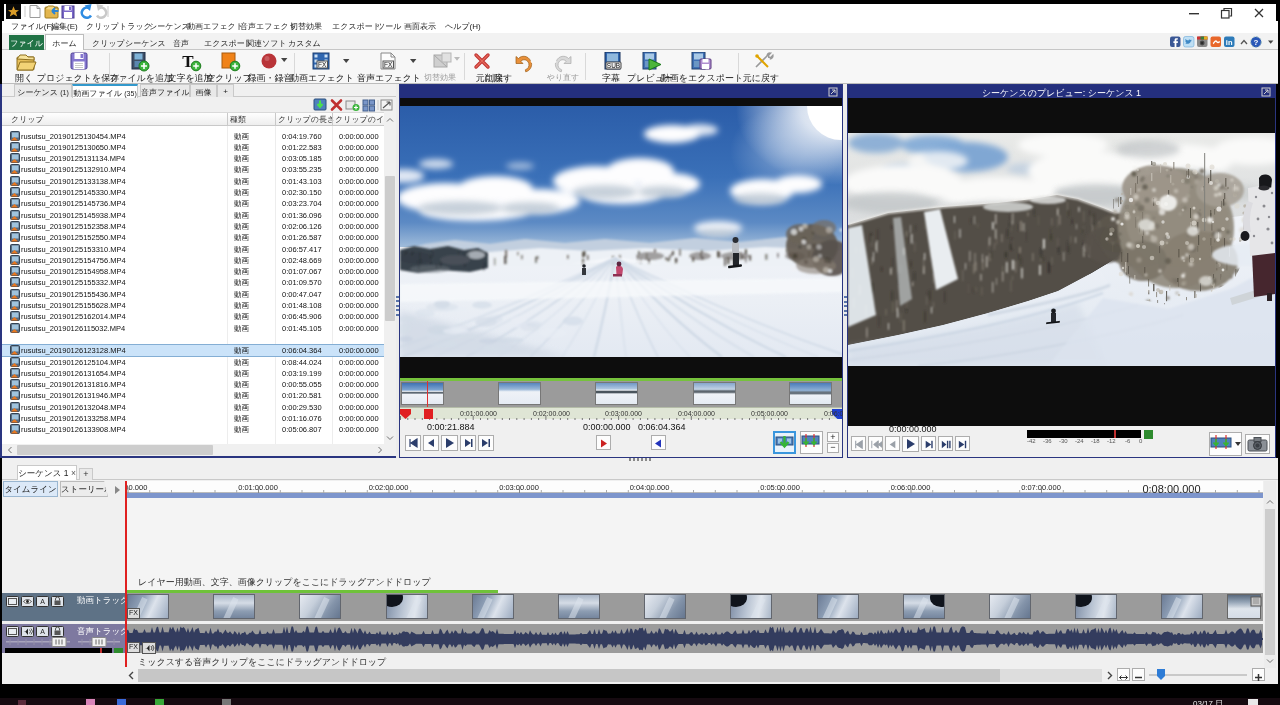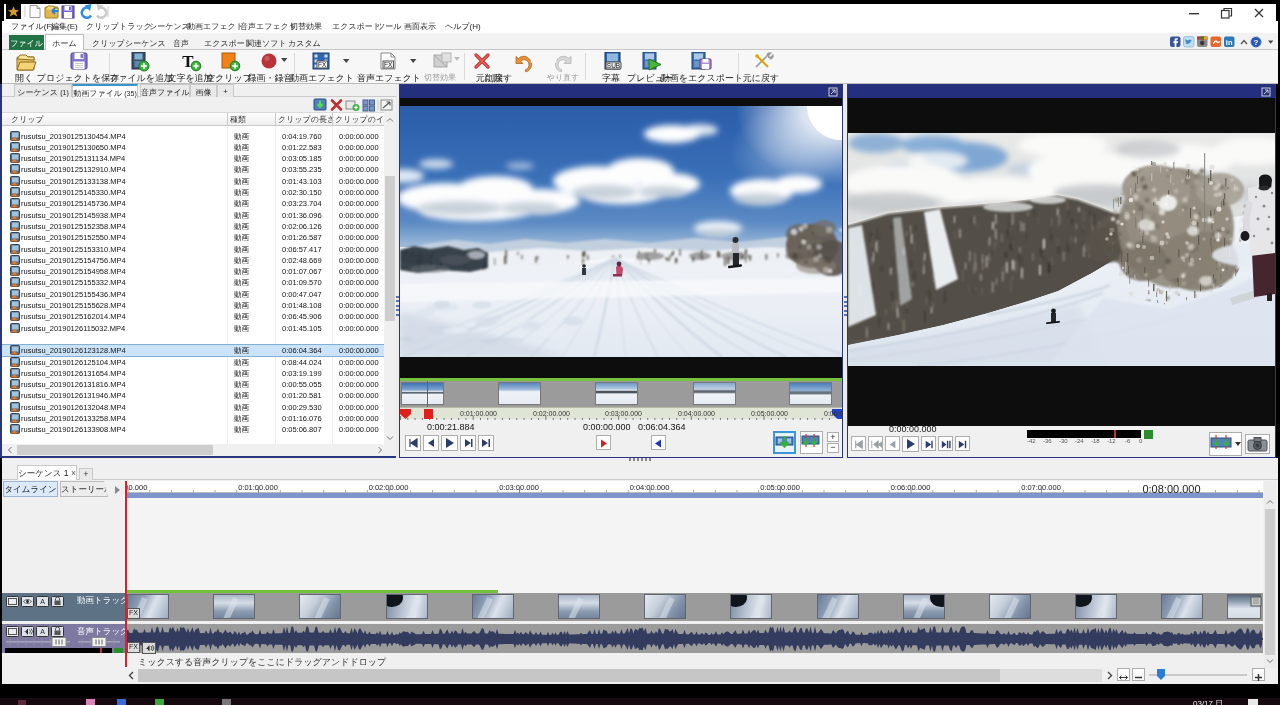--- a/index.html
+++ b/index.html
@@ -976,20 +976,21 @@
           <div style="font-size:9px;text-align:center;line-height:8px;color:#222">+</div>
         </div>
         <div class="ab btn" style="left:427px;top:24px;width:12px;height:10px">
           <div style="font-size:9px;text-align:center;line-height:7px;color:#222">−</div>
         </div>
       </div>
 </div>
 
 <div class="ab" style="left:847px;top:84px;width:429px;height:374px;background:#f0f0f0;border:1px solid #2a3580" id="rightpanel">
  <div class="ab nv" style="left:0;top:0;width:427px;height:13px"></div>
+ <div class="ab" style="left:0;top:2px;width:427px;text-align:center;font-size:9px;color:#fff">シーケンスのプレビュー: シーケンス 1</div>
  <svg class="ab" style="left:413px;top:2px" width="10" height="10" viewBox="0 0 10 10">
         <rect x="1" y="1" width="8" height="8" fill="none" stroke="#cfcfcf"></rect>
         <path d="M3 7 L7 3 M7 3 h-3 M7 3 v3" stroke="#cfcfcf" fill="none"></path>
       </svg>
  <div class="ab" style="left:0;top:13px;width:427px;height:328px;background:#0d0d0d"></div>
  <svg class="ab" style="left:0;top:48px" width="427" height="233" viewBox="0 0 427 233">
 <defs>
 <linearGradient id="skyB" x1="0" y1="0" x2="0" y2="1">
  <stop offset="0" stop-color="#e9eae8"></stop>
             <stop offset="0.6" stop-color="#dddfe0"></stop>
@@ -1710,20 +1711,21 @@
         <rect x="1046.5" y="7" width="1" height="5" fill="#888"></rect>
         <rect x="1068.2" y="9" width="1" height="3" fill="#aaa"></rect>
         <rect x="1090.0" y="9" width="1" height="3" fill="#aaa"></rect>
         <rect x="1111.8" y="9" width="1" height="3" fill="#aaa"></rect>
         <rect x="1133.5" y="9" width="1" height="3" fill="#aaa"></rect>
       </svg>
 
  <div class="ab" style="left:123px;top:35px;width:1138px;height:5px;background:#7d95cc"></div>
 
  <div class="ab" style="left:123px;top:40px;width:1138px;height:95px;background:#f4f4f4"></div>
+ <span class="ab" style="left:136px;top:118px;font-size:9px;color:#333">レイヤー用動画、文字、画像クリップをここにドラッグアンドドロップ</span>
  <div class="ab" style="left:123px;top:132px;width:373px;height:2.5px;background:#6fc23a"></div>
 
  <div class="ab" style="left:0;top:135px;width:123px;height:28px;background:#5e7286"></div>
  <svg class="ab" style="left:4px;top:138px" width="62" height="11" viewBox="0 0 62 11">
   <rect x="0.5" y="0.5" width="12" height="10" rx="1" fill="#e8ecf0" stroke="#333"></rect>
         <rect x="2.5" y="2.5" width="8" height="6" fill="none" stroke="#555"></rect>
   <rect x="15.5" y="0.5" width="12" height="10" rx="1" fill="#dfe4ea" stroke="#333"></rect>
         <path d="M17.5 5.5 q4-4 8 0 q-4 4 -8 0 Z" fill="#fff" stroke="#222" stroke-width=".7"></path>
         <circle cx="21.5" cy="5.5" r="1.4" fill="#222"></circle>
   <rect x="30.5" y="0.5" width="12" height="10" rx="1" fill="#dfe4ea" stroke="#333"></rect>

